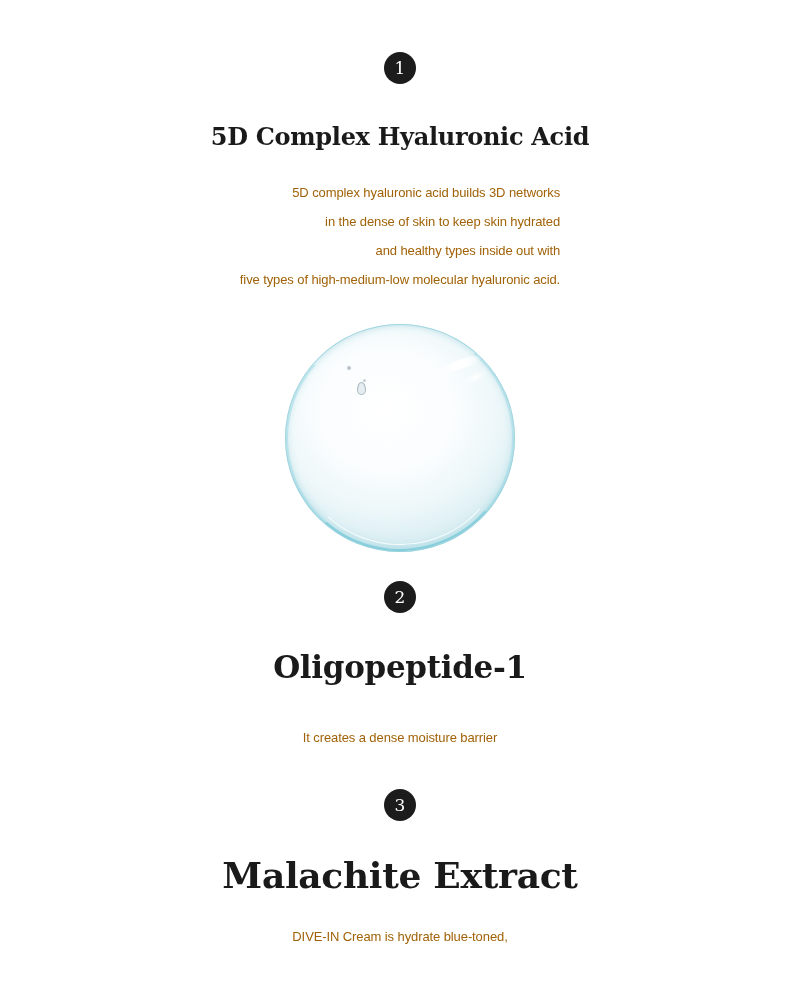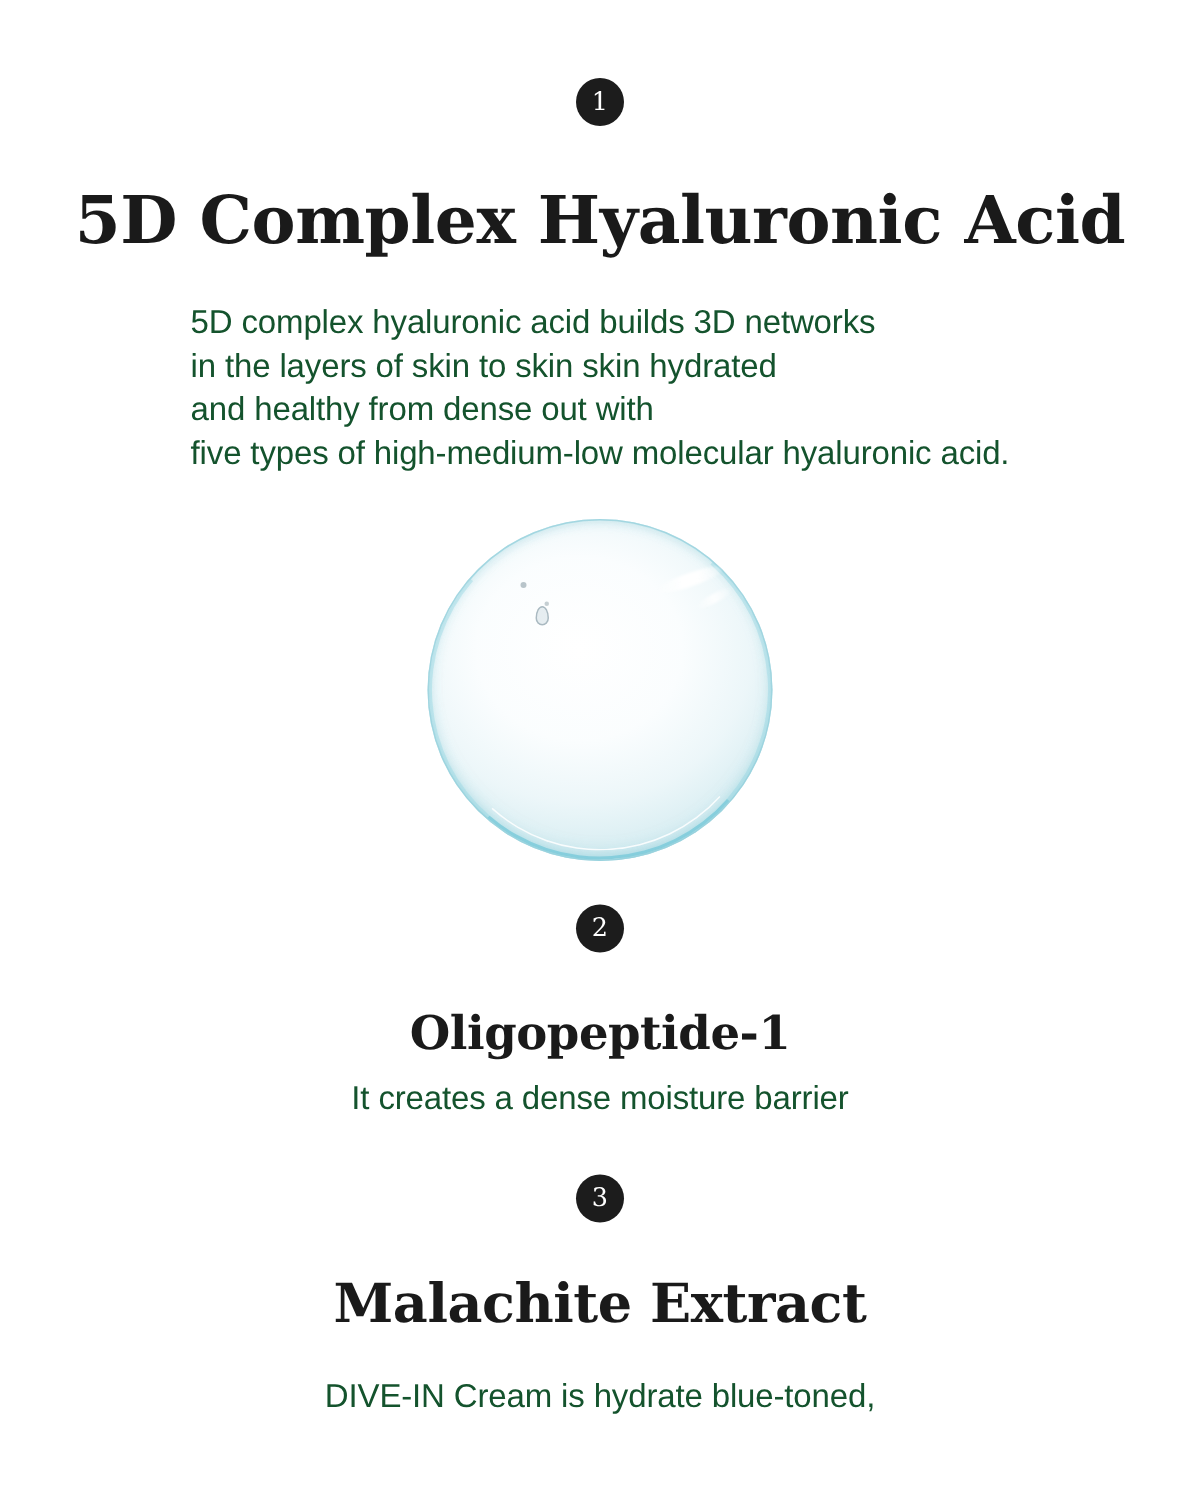--- a/index.html
+++ b/index.html
@@ -49,49 +49,49 @@
   
   .heading {
     font-family: "DejaVu Serif", serif;
     font-weight: 700;
     color: #1a1a1a;
     text-align: center;
     letter-spacing: -0.3px;
     white-space: nowrap;
   }
 
-  .heading-1 { font-size: 44px; }
+  .heading-1 { font-size: 24px; }
   .heading-2 { font-size: 31px; }
   .heading-3 { font-size: 36px; }
 
   
   .body-copy {
     font-family: "Liberation Sans", sans-serif;
-    font-size: 22px;
+    font-size: 13px;
     line-height: 29px;
-    color: #14532d;
-    text-align: left;
+    color: #a16207;
+    text-align: right;
     letter-spacing: -0.1px;
   }
 
   
   .section {
     display: flex;
     flex-direction: column;
     align-items: center;
     width: 100%;
   }
 
   #section-1 { margin-top: 52px; }
   #section-1 .heading { margin-top: 38px; }
   #section-1 .body-copy { margin-top: 27px; }
 
   #section-2 { margin-top: 29px; }
   #section-2 .heading { margin-top: 36px; }
-  #section-2 .body-copy { margin-top: 10px; }
+  #section-2 .body-copy { margin-top: 38px; }
 
   #section-3 { margin-top: 37px; }
   #section-3 .heading { margin-top: 33px; }
   #section-3 .body-copy { margin-top: 26px; }
 
   
   .droplet-wrap {
     margin-top: 30px;
     width: 230px;
     height: 228px;
@@ -222,22 +222,22 @@
 <div class="page">
 
   <div class="section" id="section-1">
 
     <div class="badge">1</div>
 
     <h2 class="heading heading-1">5D Complex Hyaluronic Acid</h2>
 
     <p class="body-copy">
       <span>5D complex hyaluronic acid builds 3D networks</span><br>
-      <span>in the layers of skin to skin skin hydrated</span><br>
-      <span>and healthy from dense out with</span><br>
+      <span>in the dense of skin to keep skin hydrated</span><br>
+      <span>and healthy types inside out with</span><br>
       <span>five types of high-medium-low molecular hyaluronic acid.</span>
     </p>
 
     <div class="droplet-wrap">
       <div class="droplet"></div>
       <div class="droplet-rim"></div>
       <div class="droplet-meniscus"></div>
       <div class="droplet-innerlip"></div>
       <div class="droplet-highlight"></div>
       <div class="droplet-highlight-2"></div>

